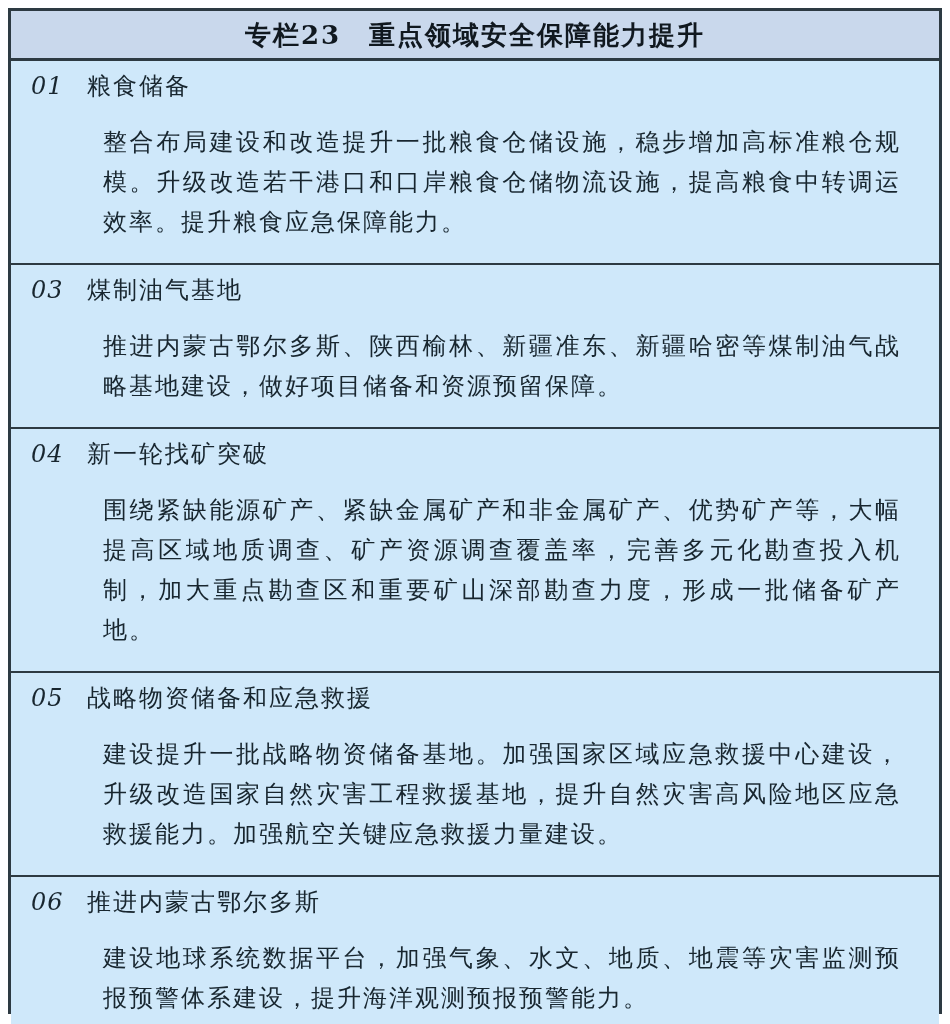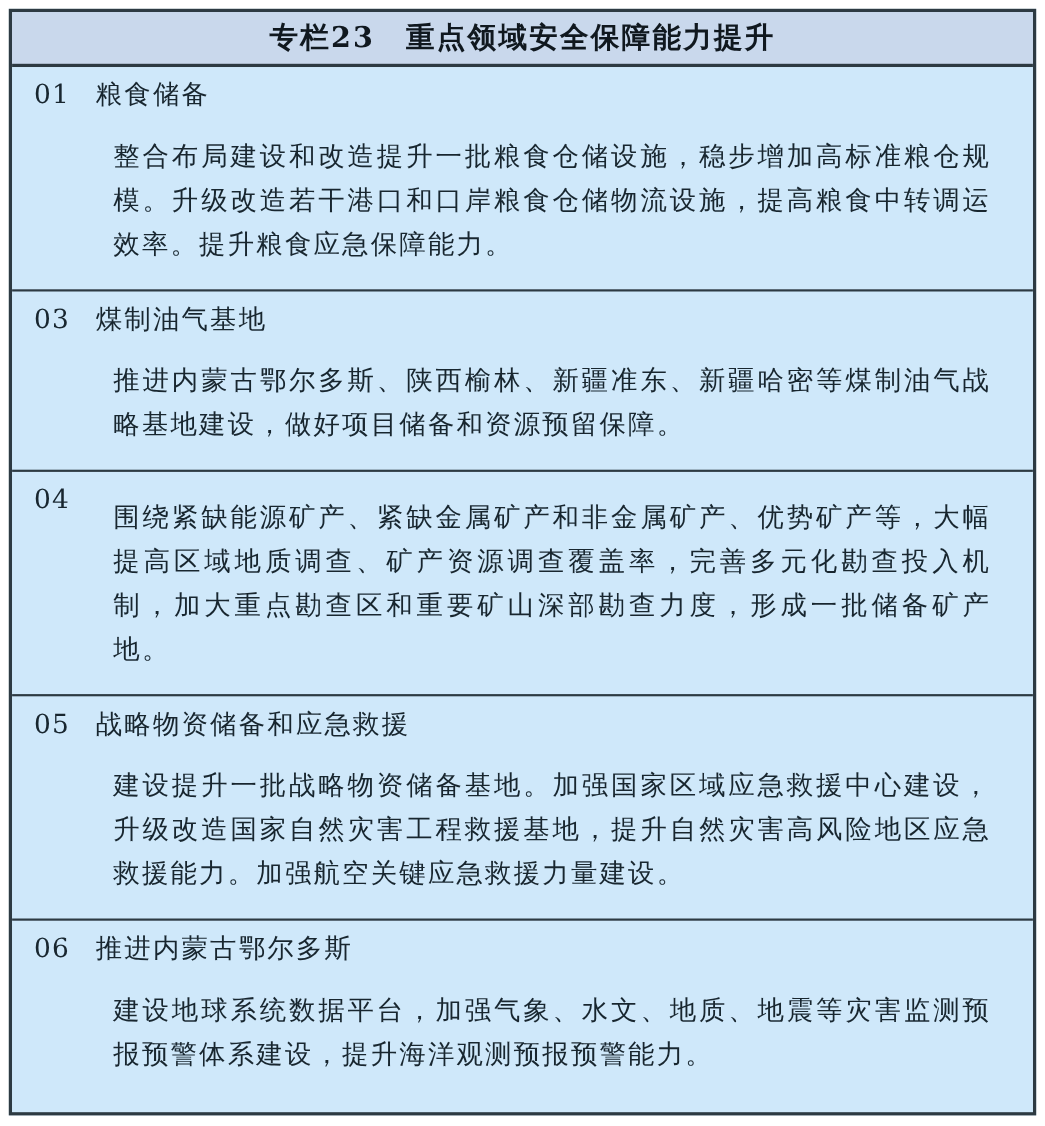--- a/index.html
+++ b/index.html
@@ -50,20 +50,21 @@
   .section + .section {
     border-top: 2px solid var(--border-color);
   }
   .section:last-child { flex: 1 1 auto; justify-content: flex-end; }
   .sec-num {
     flex: none;
     width: 56px;
     font-size: 24px;
     line-height: 40px;
     letter-spacing: 1px;
+    font-style: italic;
   }
   .sec-content { flex: 1 1 auto; min-width: 0; }
   .sec-title {
     font-weight: normal;
     font-size: 24px;
     line-height: 40px;
     letter-spacing: 2px;
   }
   .sec-body {
     margin: 16px;
@@ -95,20 +96,21 @@
       <div class="sec-num">03</div>
       <div class="sec-content">
         <div class="sec-title">煤制油气基地</div>
         <p class="sec-body">推进内蒙古鄂尔多斯、陕西榆林、新疆准东、新疆哈密等煤制油气战略基地建设，做好项目储备和资源预留保障。</p>
       </div>
     </div>
 
     <div class="section">
       <div class="sec-num">04</div>
       <div class="sec-content">
+        <div class="sec-title">新一轮找矿突破</div>
         <p class="sec-body">围绕紧缺能源矿产、紧缺金属矿产和非金属矿产、优势矿产等，大幅提高区域地质调查、矿产资源调查覆盖率，完善多元化勘查投入机制，加大重点勘查区和重要矿山深部勘查力度，形成一批储备矿产地。</p>
       </div>
     </div>
 
     <div class="section">
       <div class="sec-num">05</div>
       <div class="sec-content">
         <div class="sec-title">战略物资储备和应急救援</div>
         <p class="sec-body">建设提升一批战略物资储备基地。加强国家区域应急救援中心建设，升级改造国家自然灾害工程救援基地，提升自然灾害高风险地区应急救援能力。加强航空关键应急救援力量建设。</p>
       </div>

